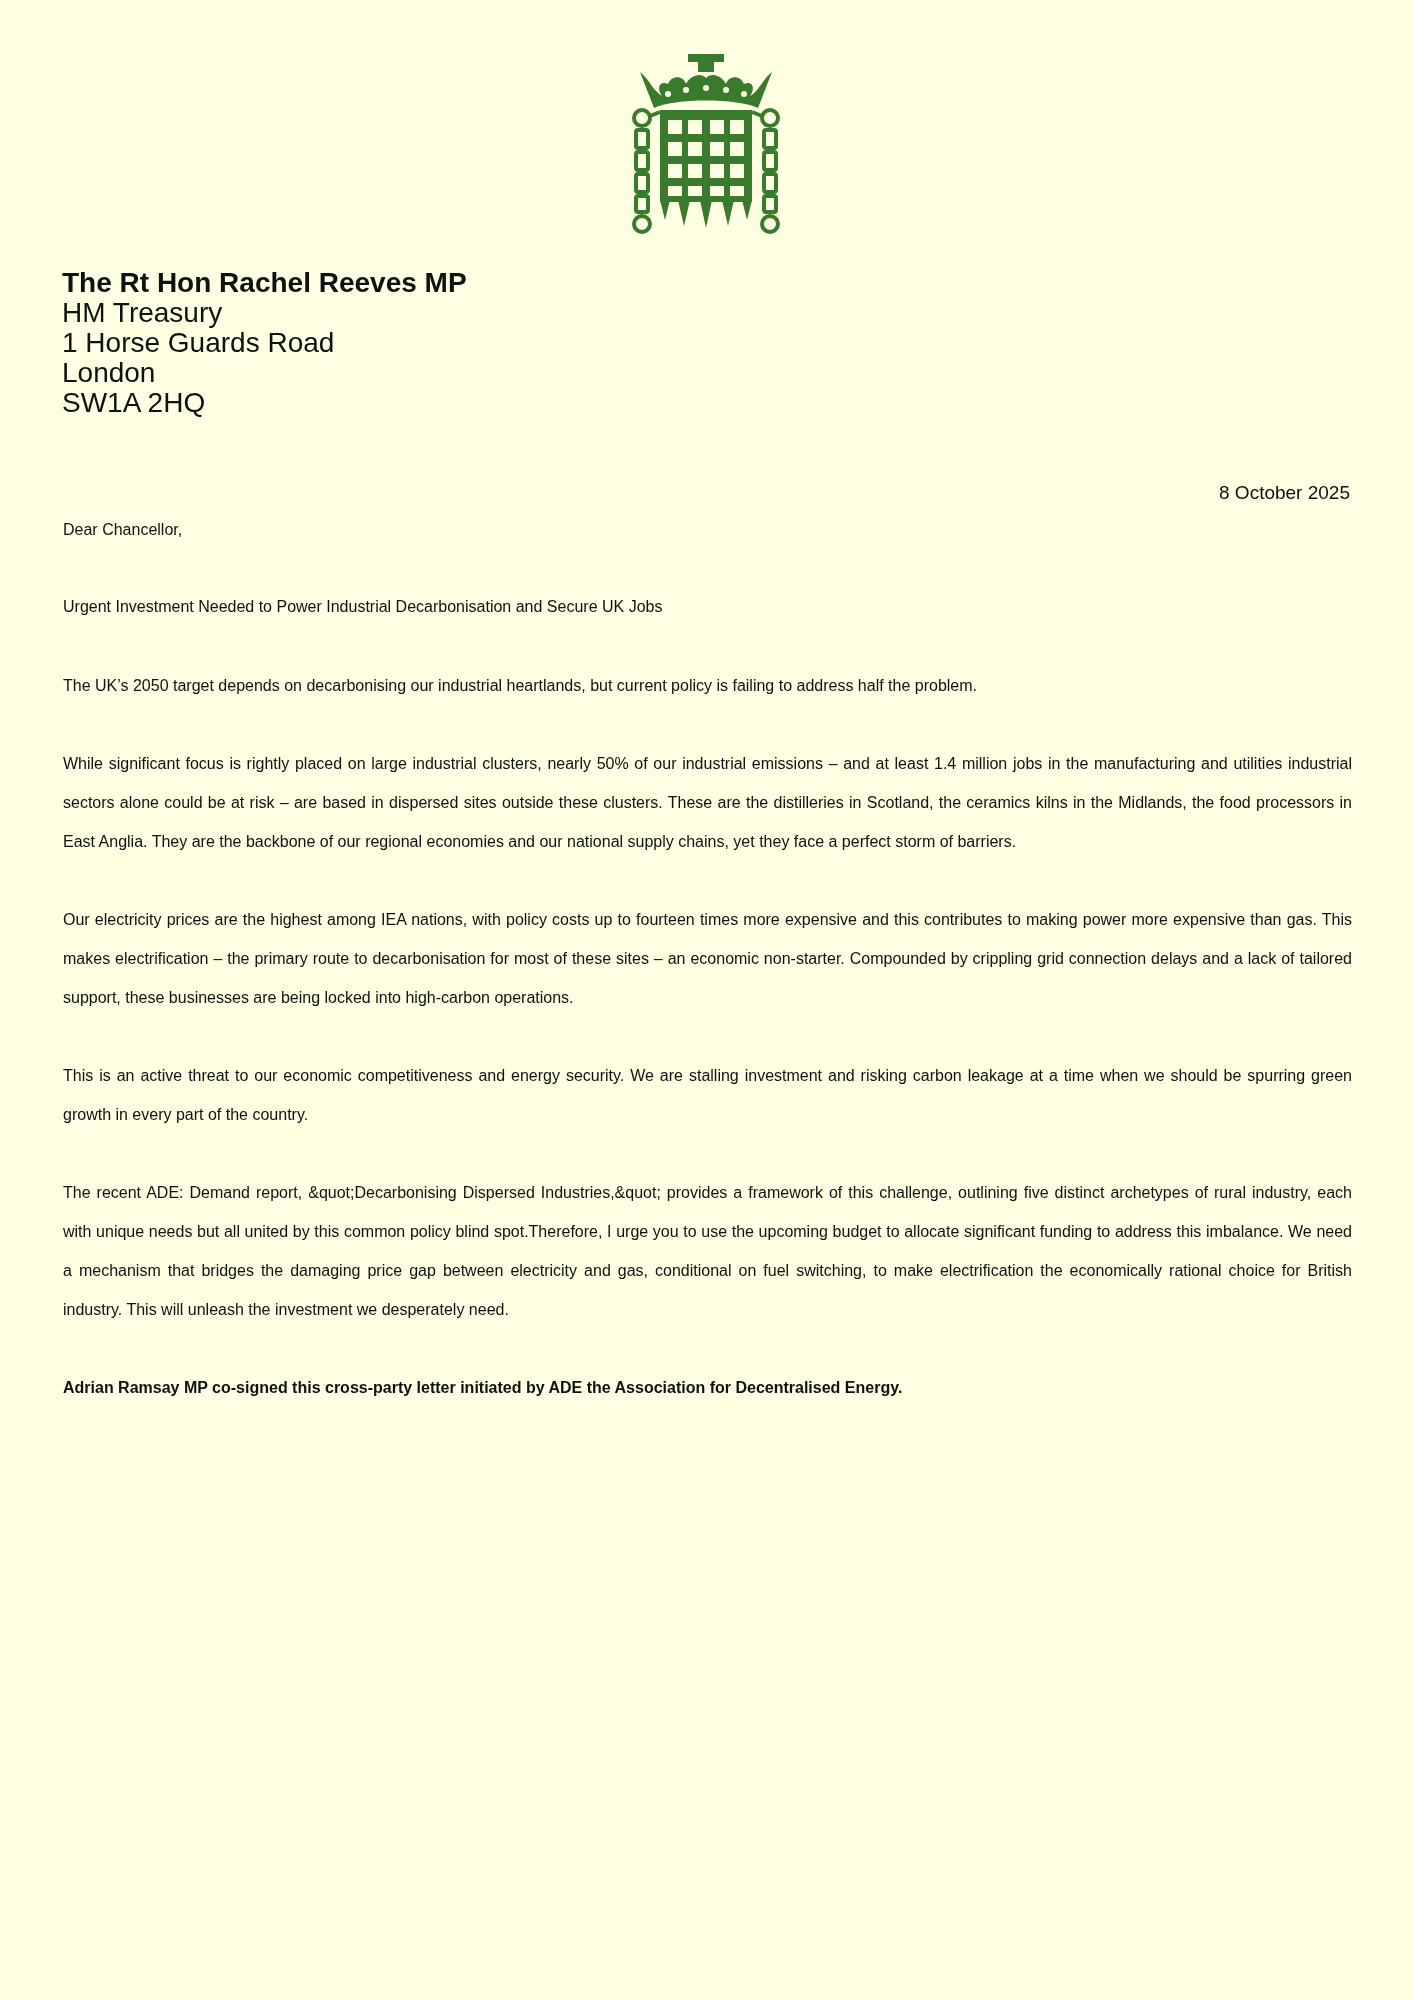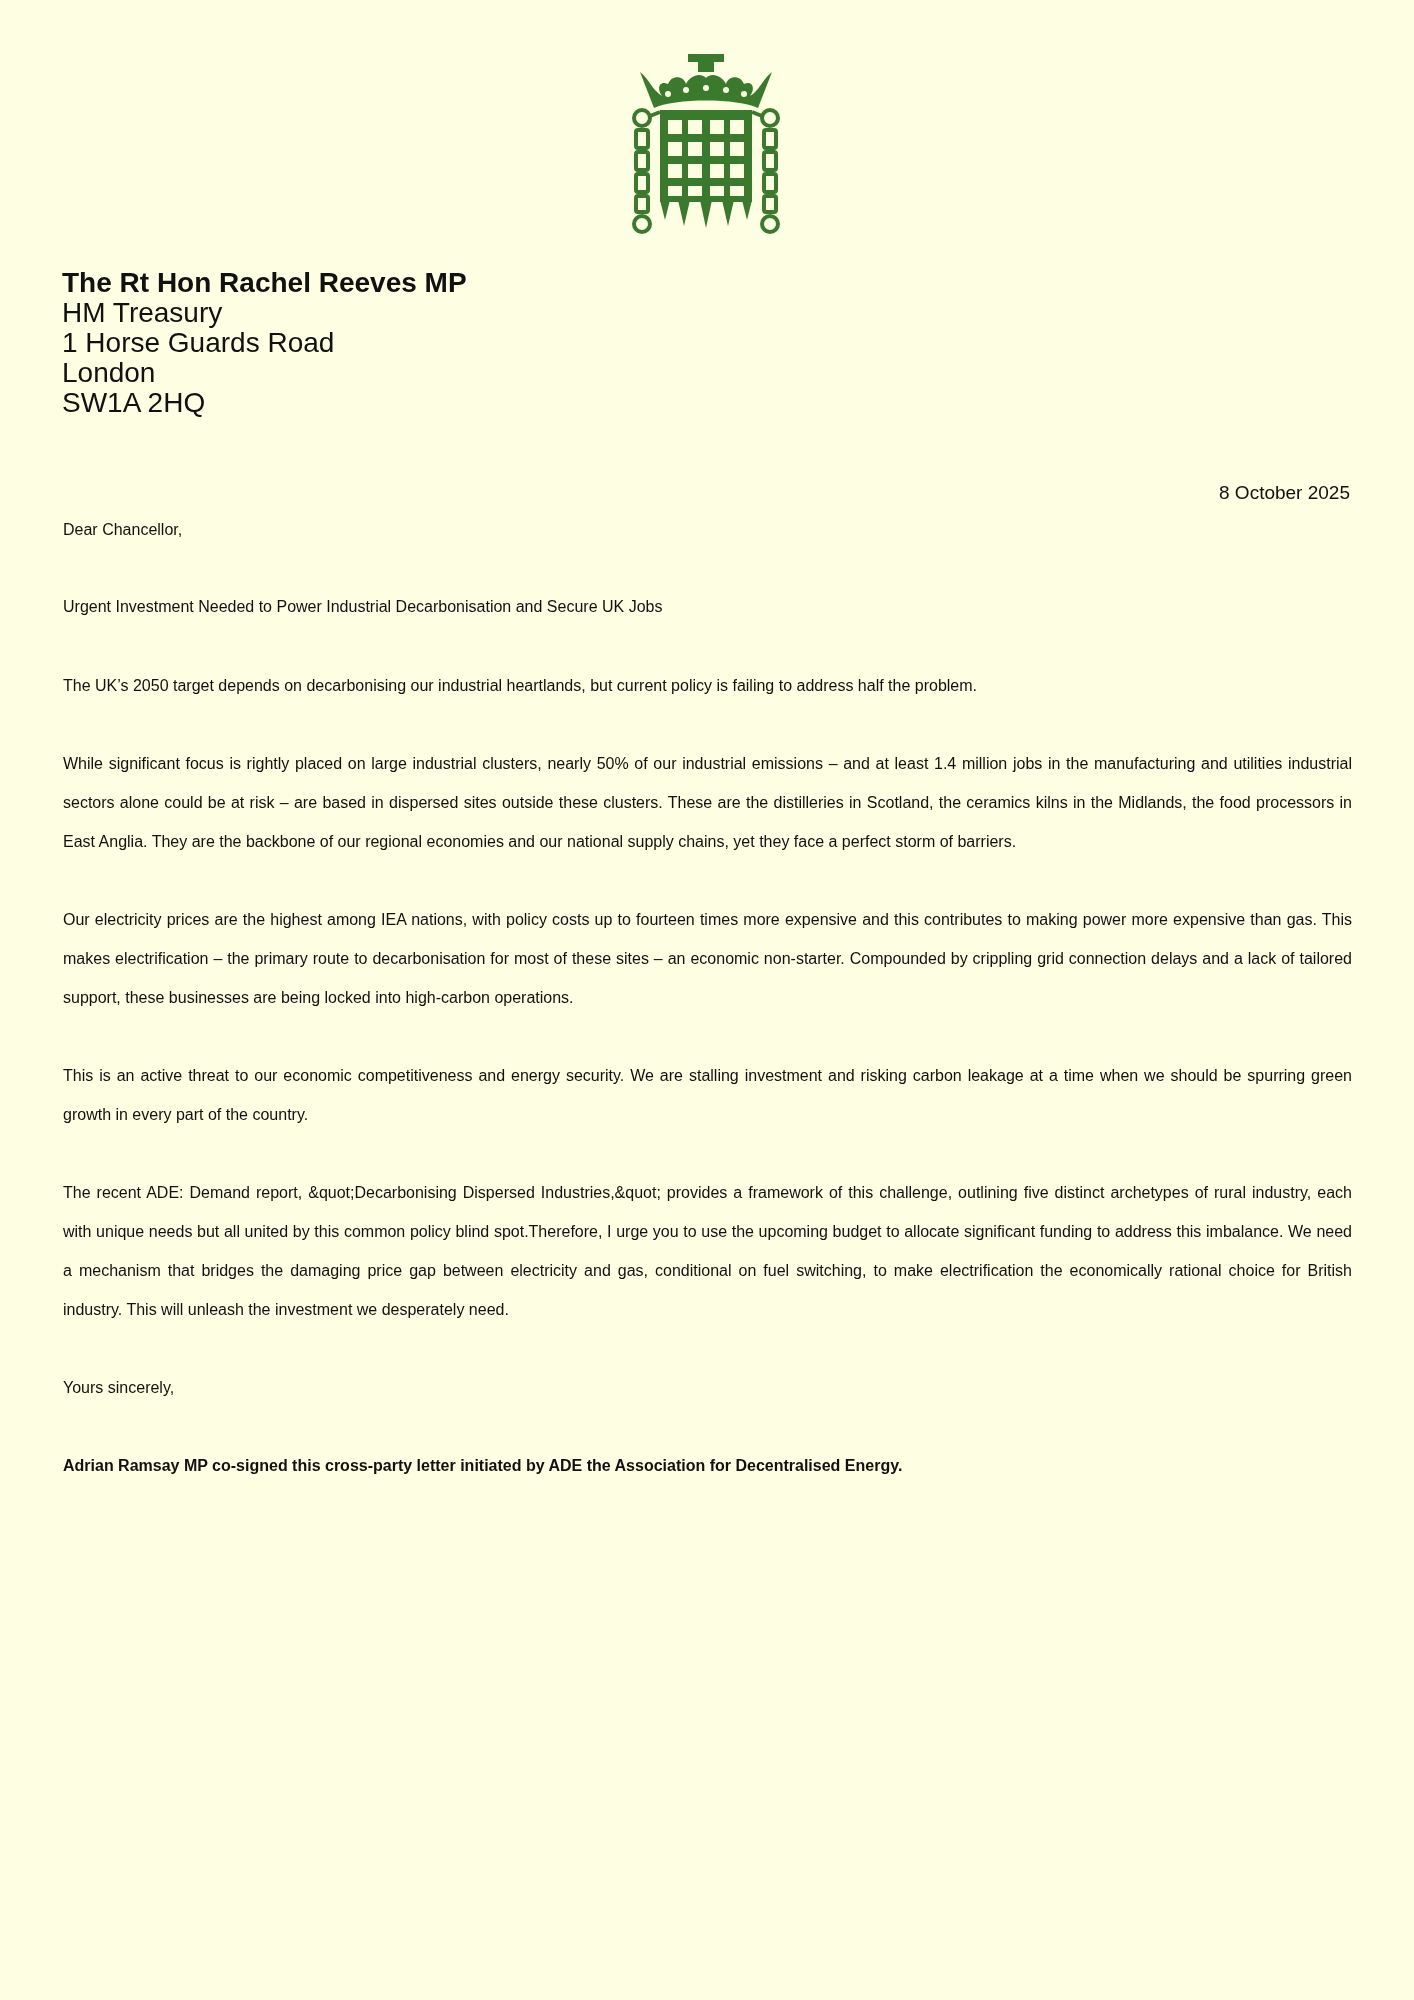--- a/index.html
+++ b/index.html
@@ -128,15 +128,14 @@
 <div class="date">8 October 2025</div>
 
 <div class="body-text">
   <p class="salutation">Dear Chancellor,</p>
   <p class="subject">Urgent Investment Needed to Power Industrial Decarbonisation and Secure UK Jobs</p>
   <p>The UK’s 2050 target depends on decarbonising our industrial heartlands, but current policy is failing to address half the problem.</p>
   <p>While significant focus is rightly placed on large industrial clusters, nearly 50% of our industrial emissions – and at least 1.4 million jobs in the manufacturing and utilities industrial sectors alone could be at risk – are based in dispersed sites outside these clusters. These are the distilleries in Scotland, the ceramics kilns in the Midlands, the food processors in East Anglia. They are the backbone of our regional economies and our national supply chains, yet they face a perfect storm of barriers.</p>
   <p>Our electricity prices are the highest among IEA nations, with policy costs up to fourteen times more expensive and this contributes to making power more expensive than gas. This makes electrification – the primary route to decarbonisation for most of these sites – an economic non-starter. Compounded by crippling grid connection delays and a lack of tailored support, these businesses are being locked into high-carbon operations.</p>
   <p>This is an active threat to our economic competitiveness and energy security. We are stalling investment and risking carbon leakage at a time when we should be spurring green growth in every part of the country.</p>
   <p>The recent ADE: Demand report, &amp;quot;Decarbonising Dispersed Industries,&amp;quot; provides a framework of this challenge, outlining five distinct archetypes of rural industry, each with unique needs but all united by this common policy blind spot.Therefore, I urge you to use the upcoming budget to allocate significant funding to address this imbalance. We need a mechanism that bridges the damaging price gap between electricity and gas, conditional on fuel switching, to make electrification the economically rational choice for British industry. This will unleash the investment we desperately need.</p>
-  <p class="closing">Yours sincerely,</p>
   <p class="signoff">Adrian Ramsay MP co-signed this cross-party letter initiated by ADE the Association for Decentralised Energy.</p>
 </div>
 
 </body></html>

